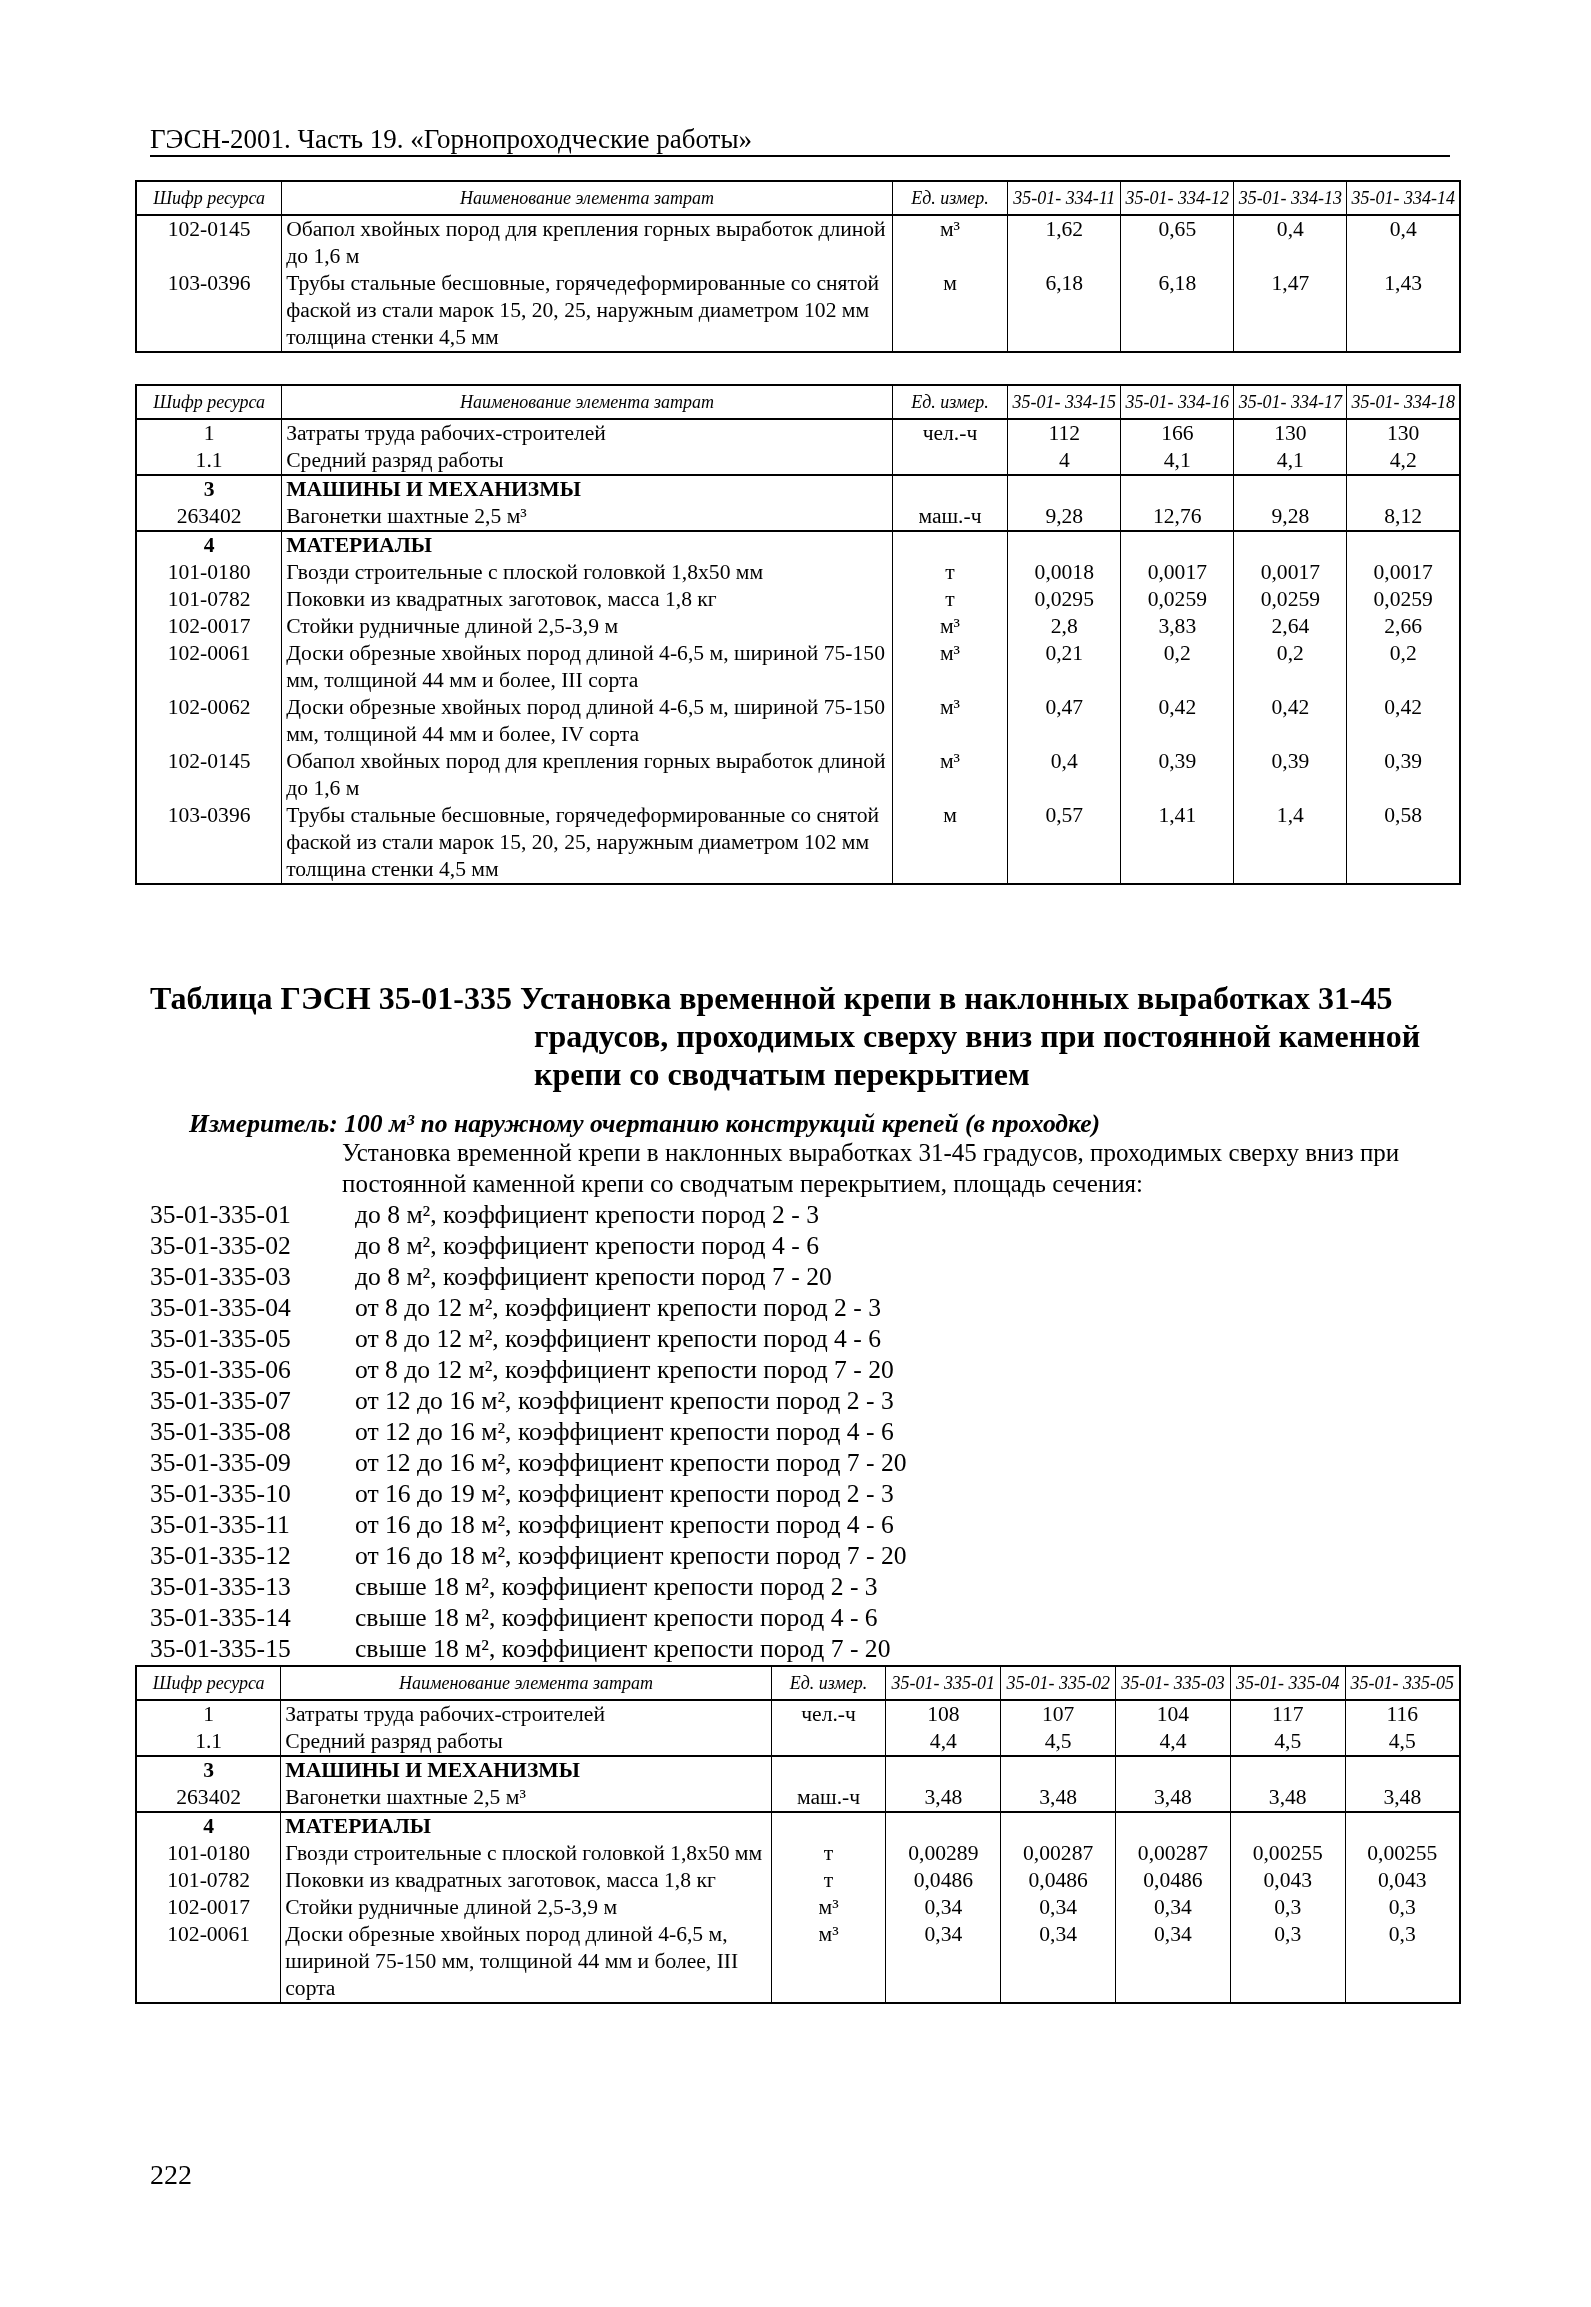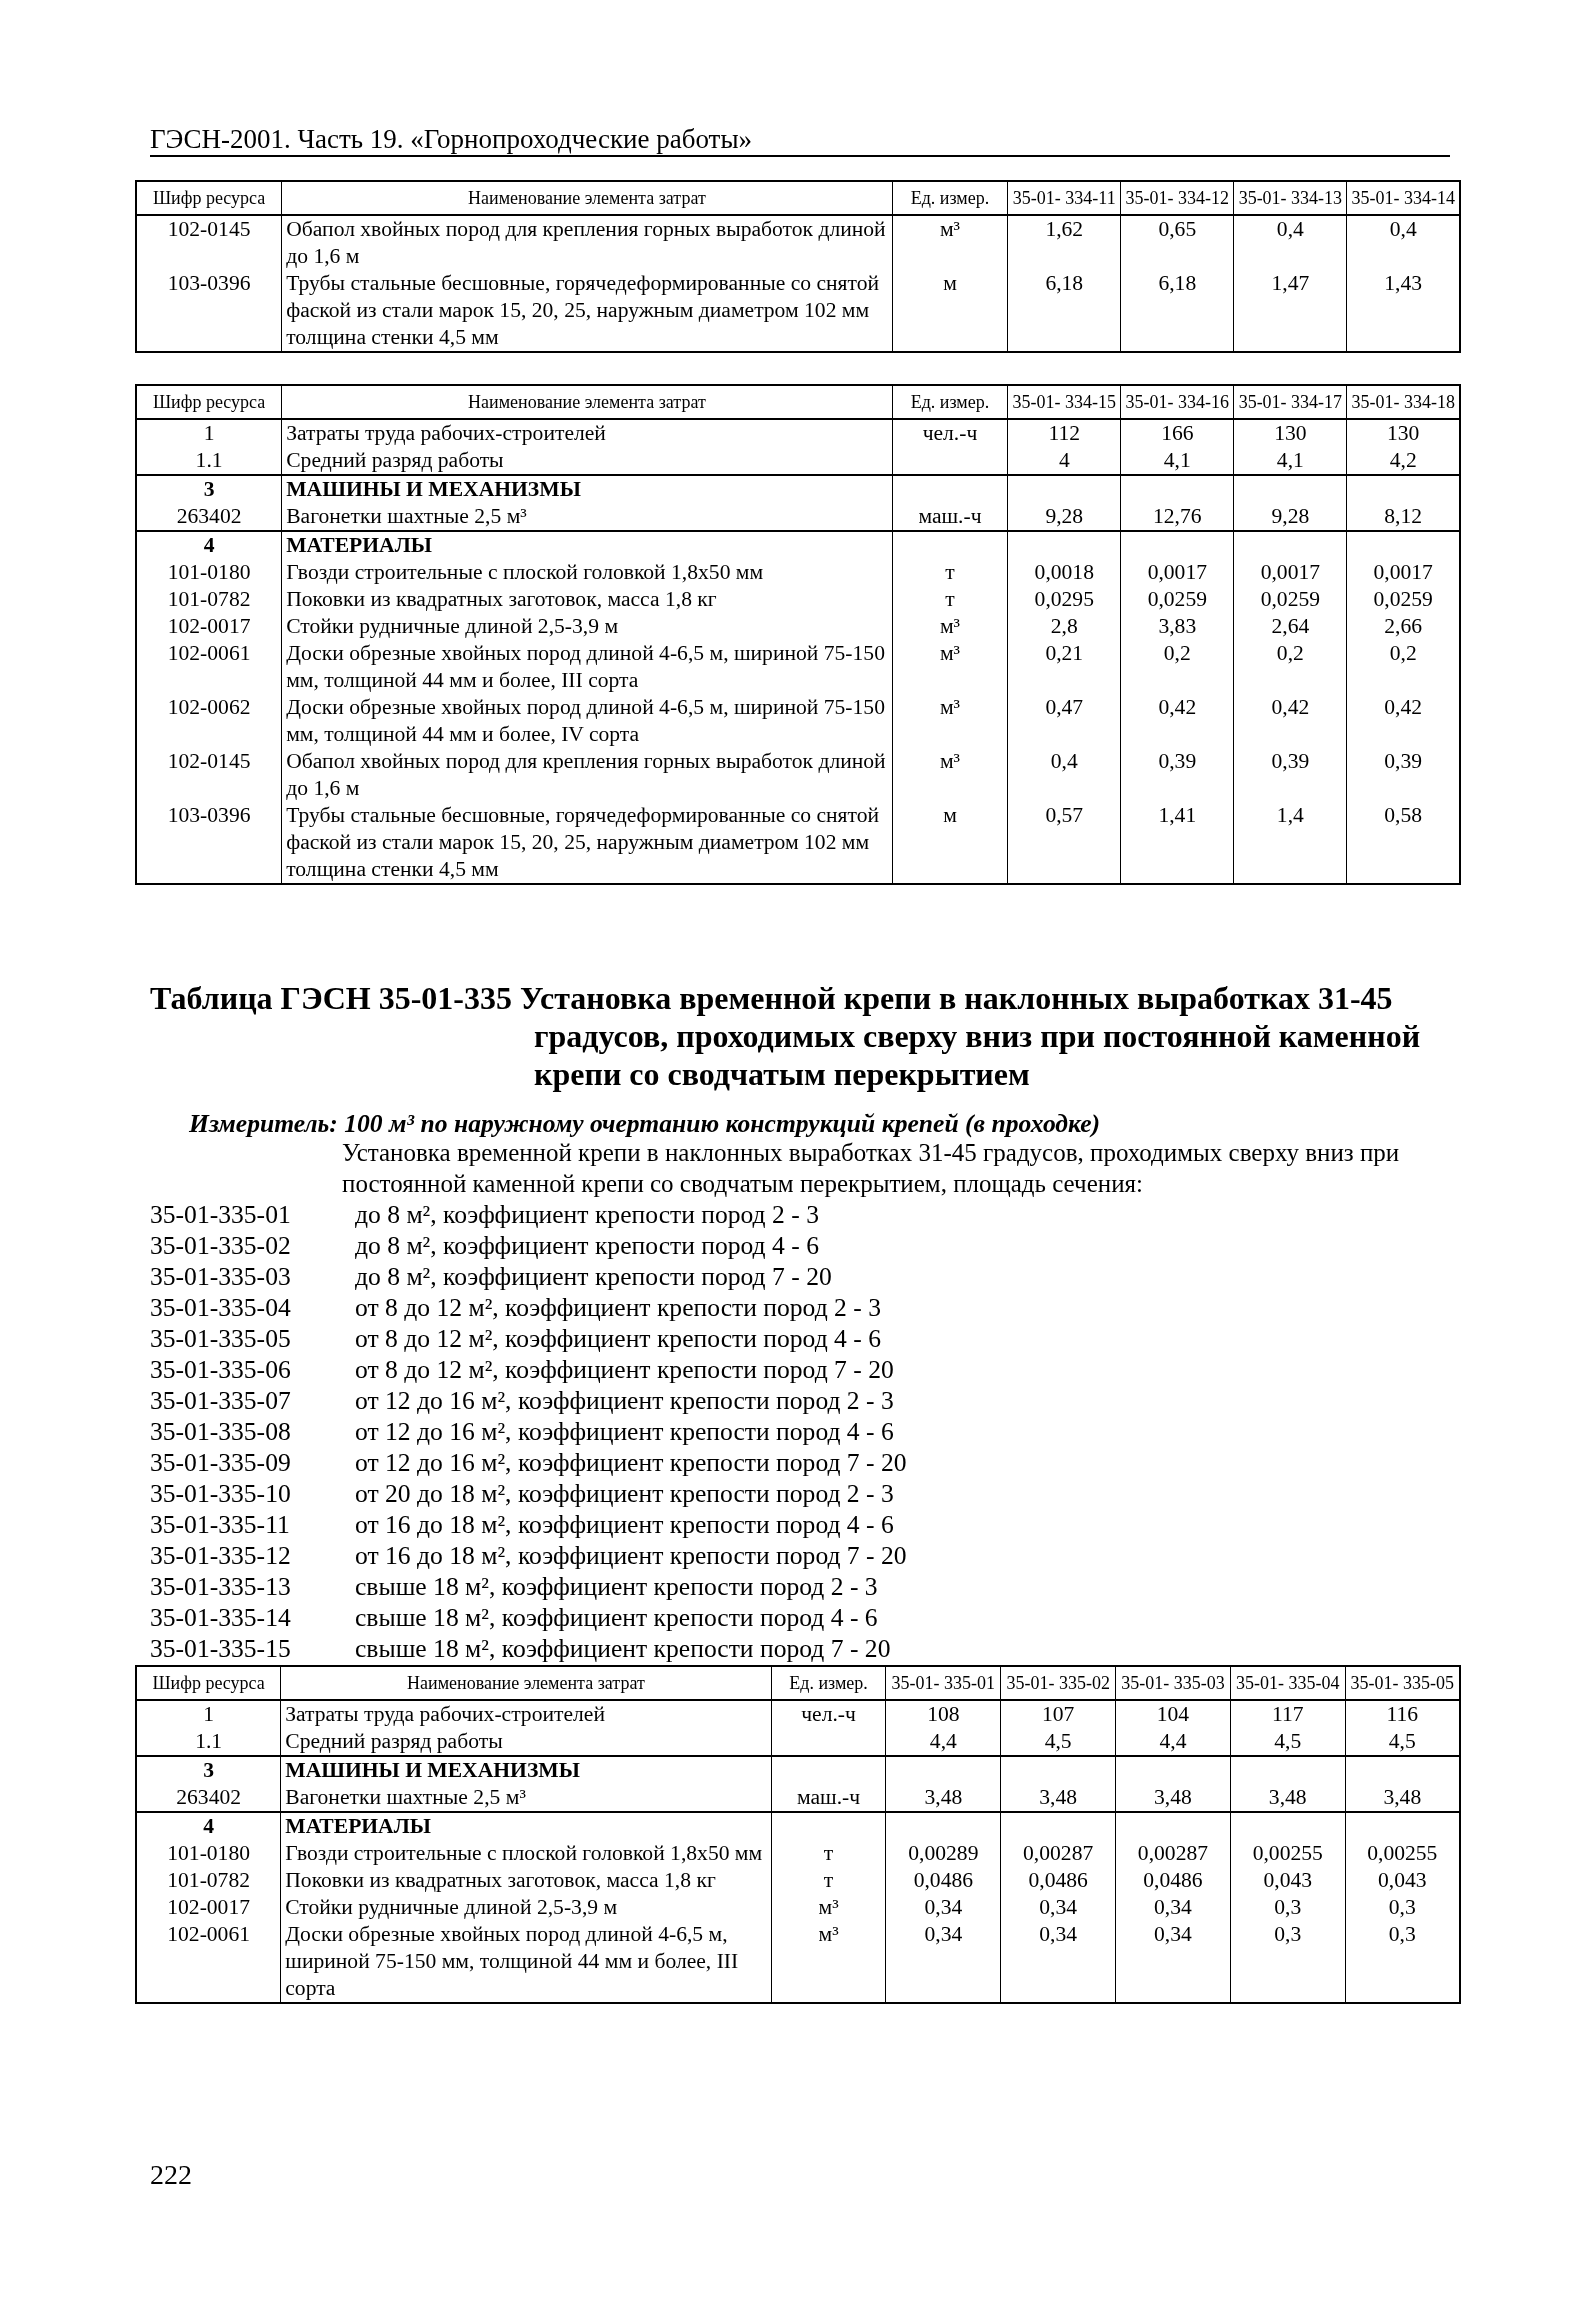--- a/index.html
+++ b/index.html
@@ -8,21 +8,21 @@
   .abs { position:absolute; }
   .running-head { left:150px; top:123px; font-size:27px; line-height:32px; }
   .head-rule { left:150px; top:155px; width:1300px; height:2px; background:#000; }
 
   table.grid { position:absolute; border-collapse:collapse; table-layout:fixed;
                font-size:21.6px; line-height:27px; }
   table.grid td, table.grid th { border-left:1.3px solid #000; border-right:1.3px solid #000;
                padding:0 4px; vertical-align:top; font-weight:normal; }
   table.grid { border:2px solid #000; }
   table.grid thead th { border-bottom:2.7px solid #000; vertical-align:middle; text-align:center;
-               font-size:18px; line-height:24px; padding:4px 2.7px; }
+               font-size:18px; line-height:24px; padding:4px 2.7px;font-style:italic; }
   table.grid td.code { text-align:center; }
   table.grid td.unit { text-align:center; }
   table.grid td.val { text-align:center; }
   table.grid td.name { text-align:left; }
   table.grid tr.sec-start td { border-top:2.7px solid #000; }
   table.grid tr.bold td.name, table.grid tr.bold td.code { font-weight:bold; }
 
   #t1 { left:135px; top:180px; width:1326px; }
   #t2 { left:135px; top:384px; width:1326px; }
   #t3 { left:135px; top:1665px; width:1326px; }
@@ -258,21 +258,21 @@
     <div class="row">
       <span class="c">35-01-335-08</span>
       <span class="t">от 12 до 16 м², коэффициент крепости пород 4 - 6</span>
     </div>
     <div class="row">
       <span class="c">35-01-335-09</span>
       <span class="t">от 12 до 16 м², коэффициент крепости пород 7 - 20</span>
     </div>
     <div class="row">
       <span class="c">35-01-335-10</span>
-      <span class="t">от 20 до 18 м², коэффициент крепости пород 2 - 3</span>
+      <span class="t">от 16 до 19 м², коэффициент крепости пород 2 - 3</span>
     </div>
     <div class="row">
       <span class="c">35-01-335-11</span>
       <span class="t">от 16 до 18 м², коэффициент крепости пород 4 - 6</span>
     </div>
     <div class="row">
       <span class="c">35-01-335-12</span>
       <span class="t">от 16 до 18 м², коэффициент крепости пород 7 - 20</span>
     </div>
     <div class="row">

